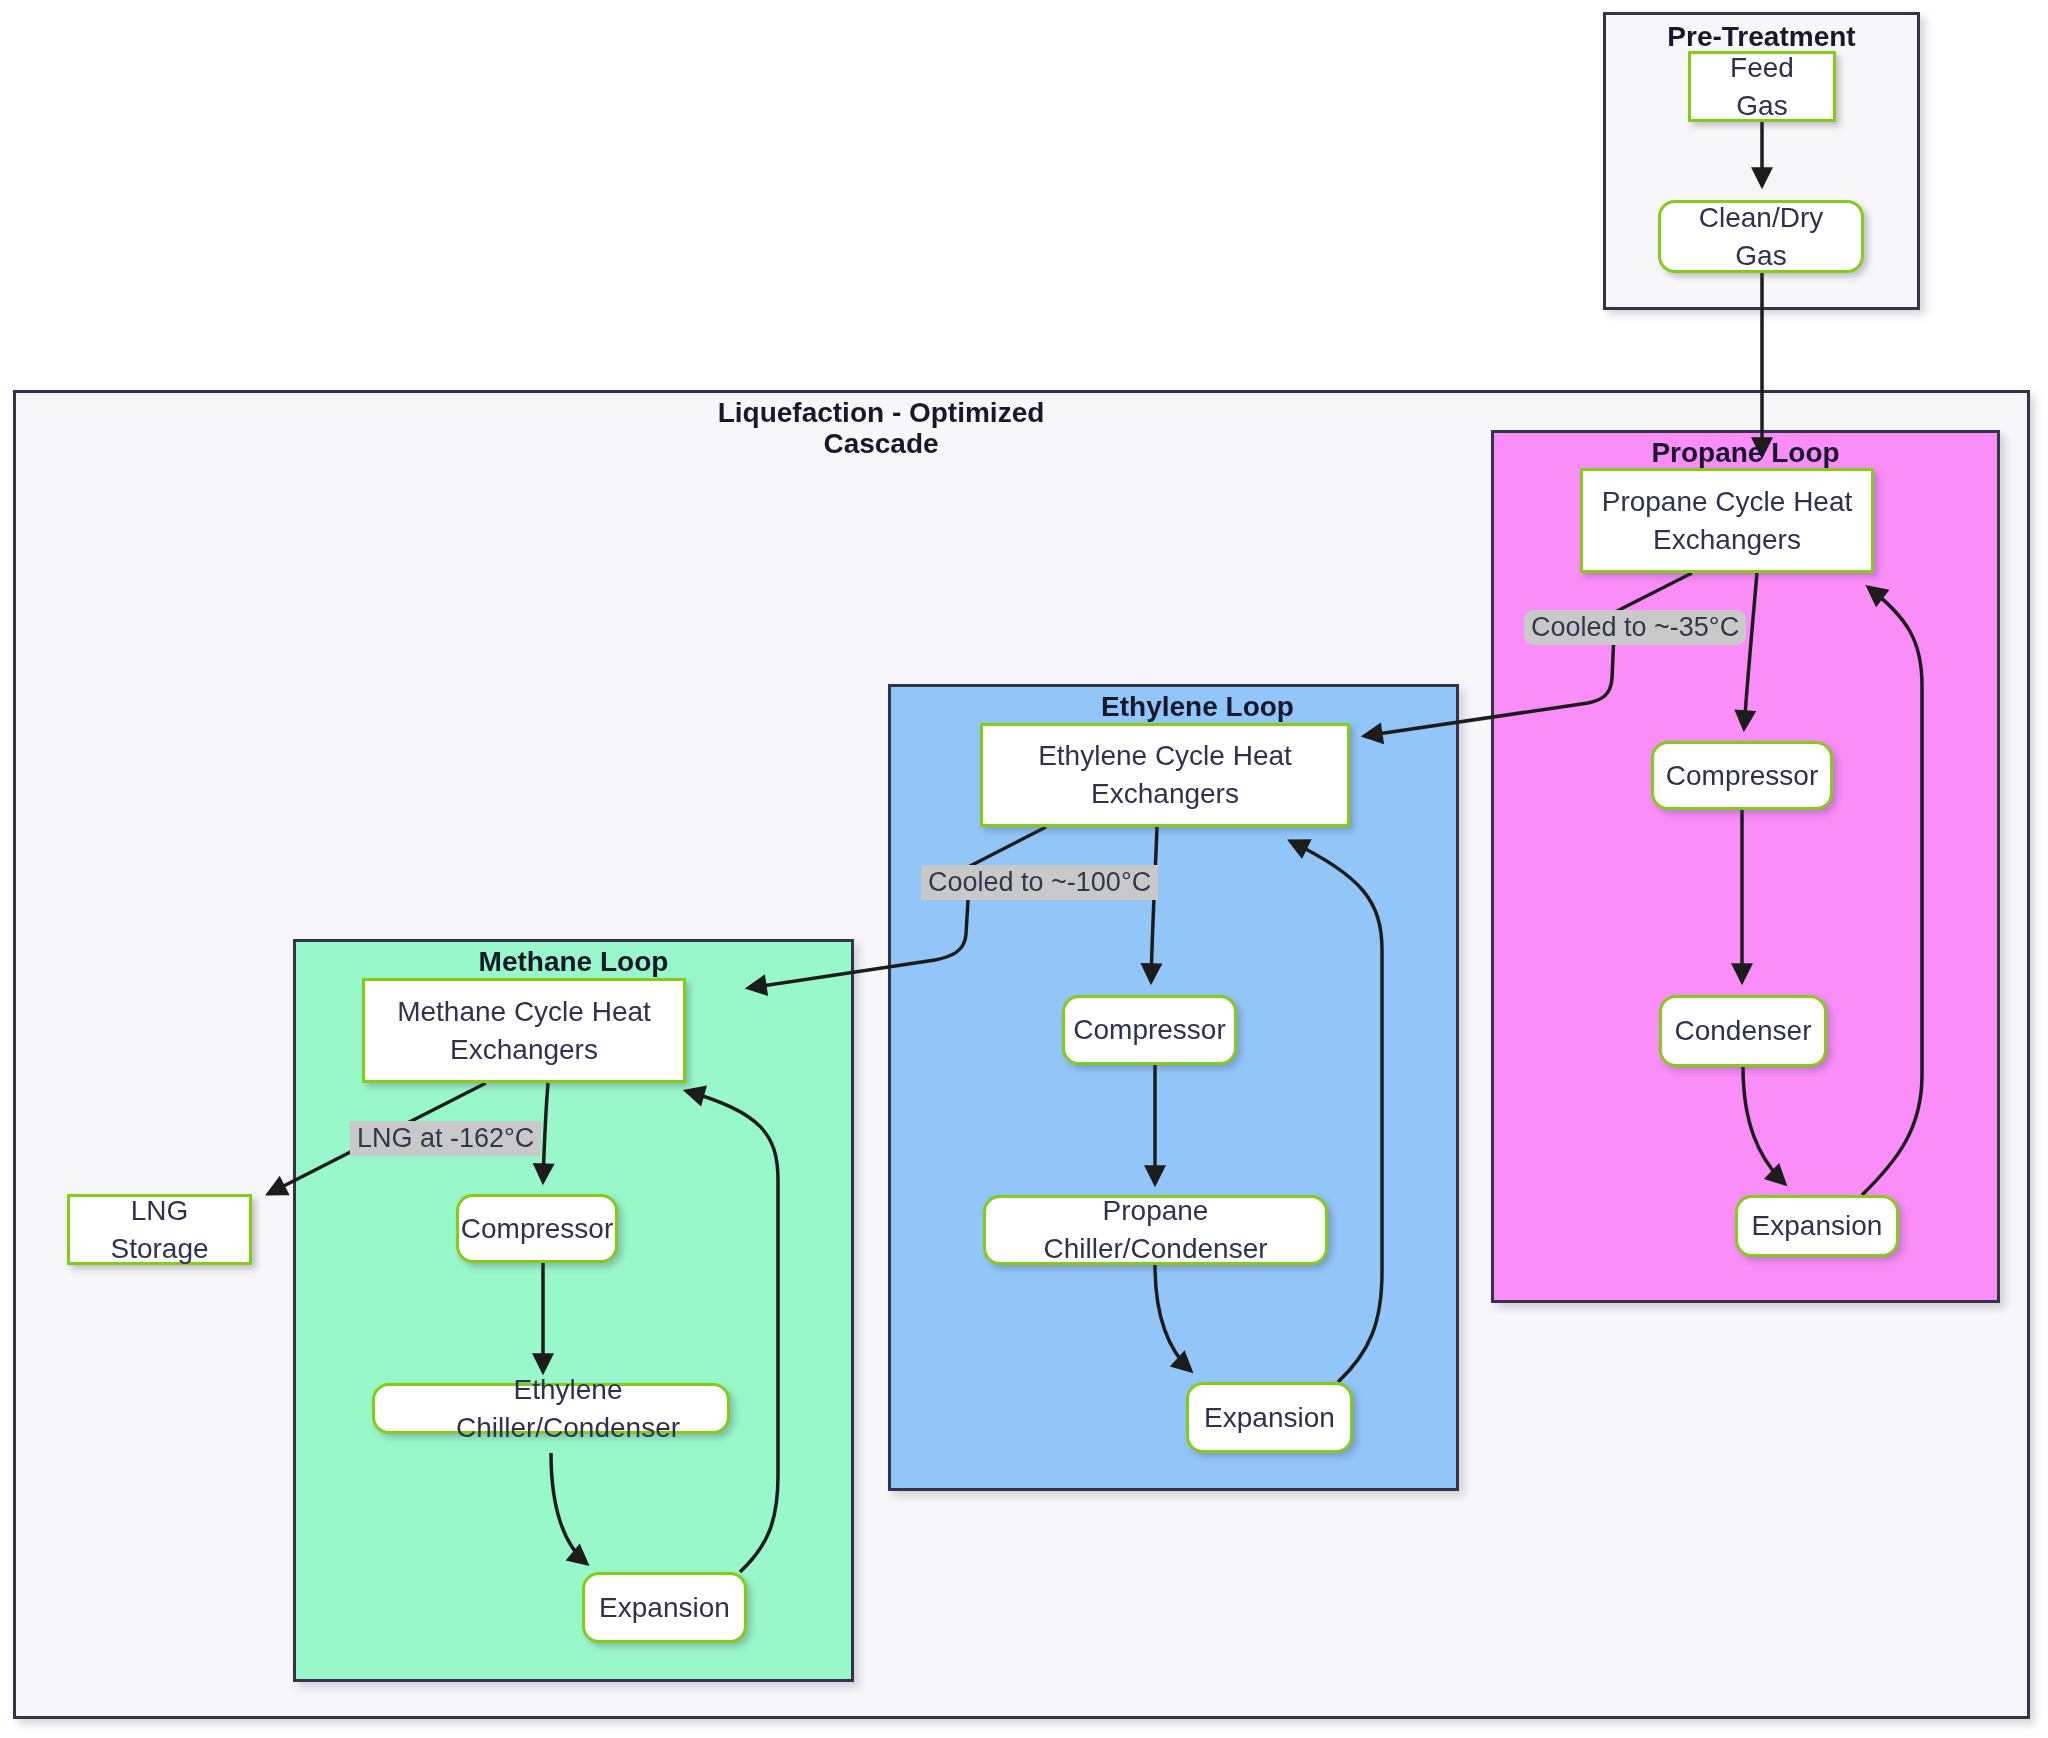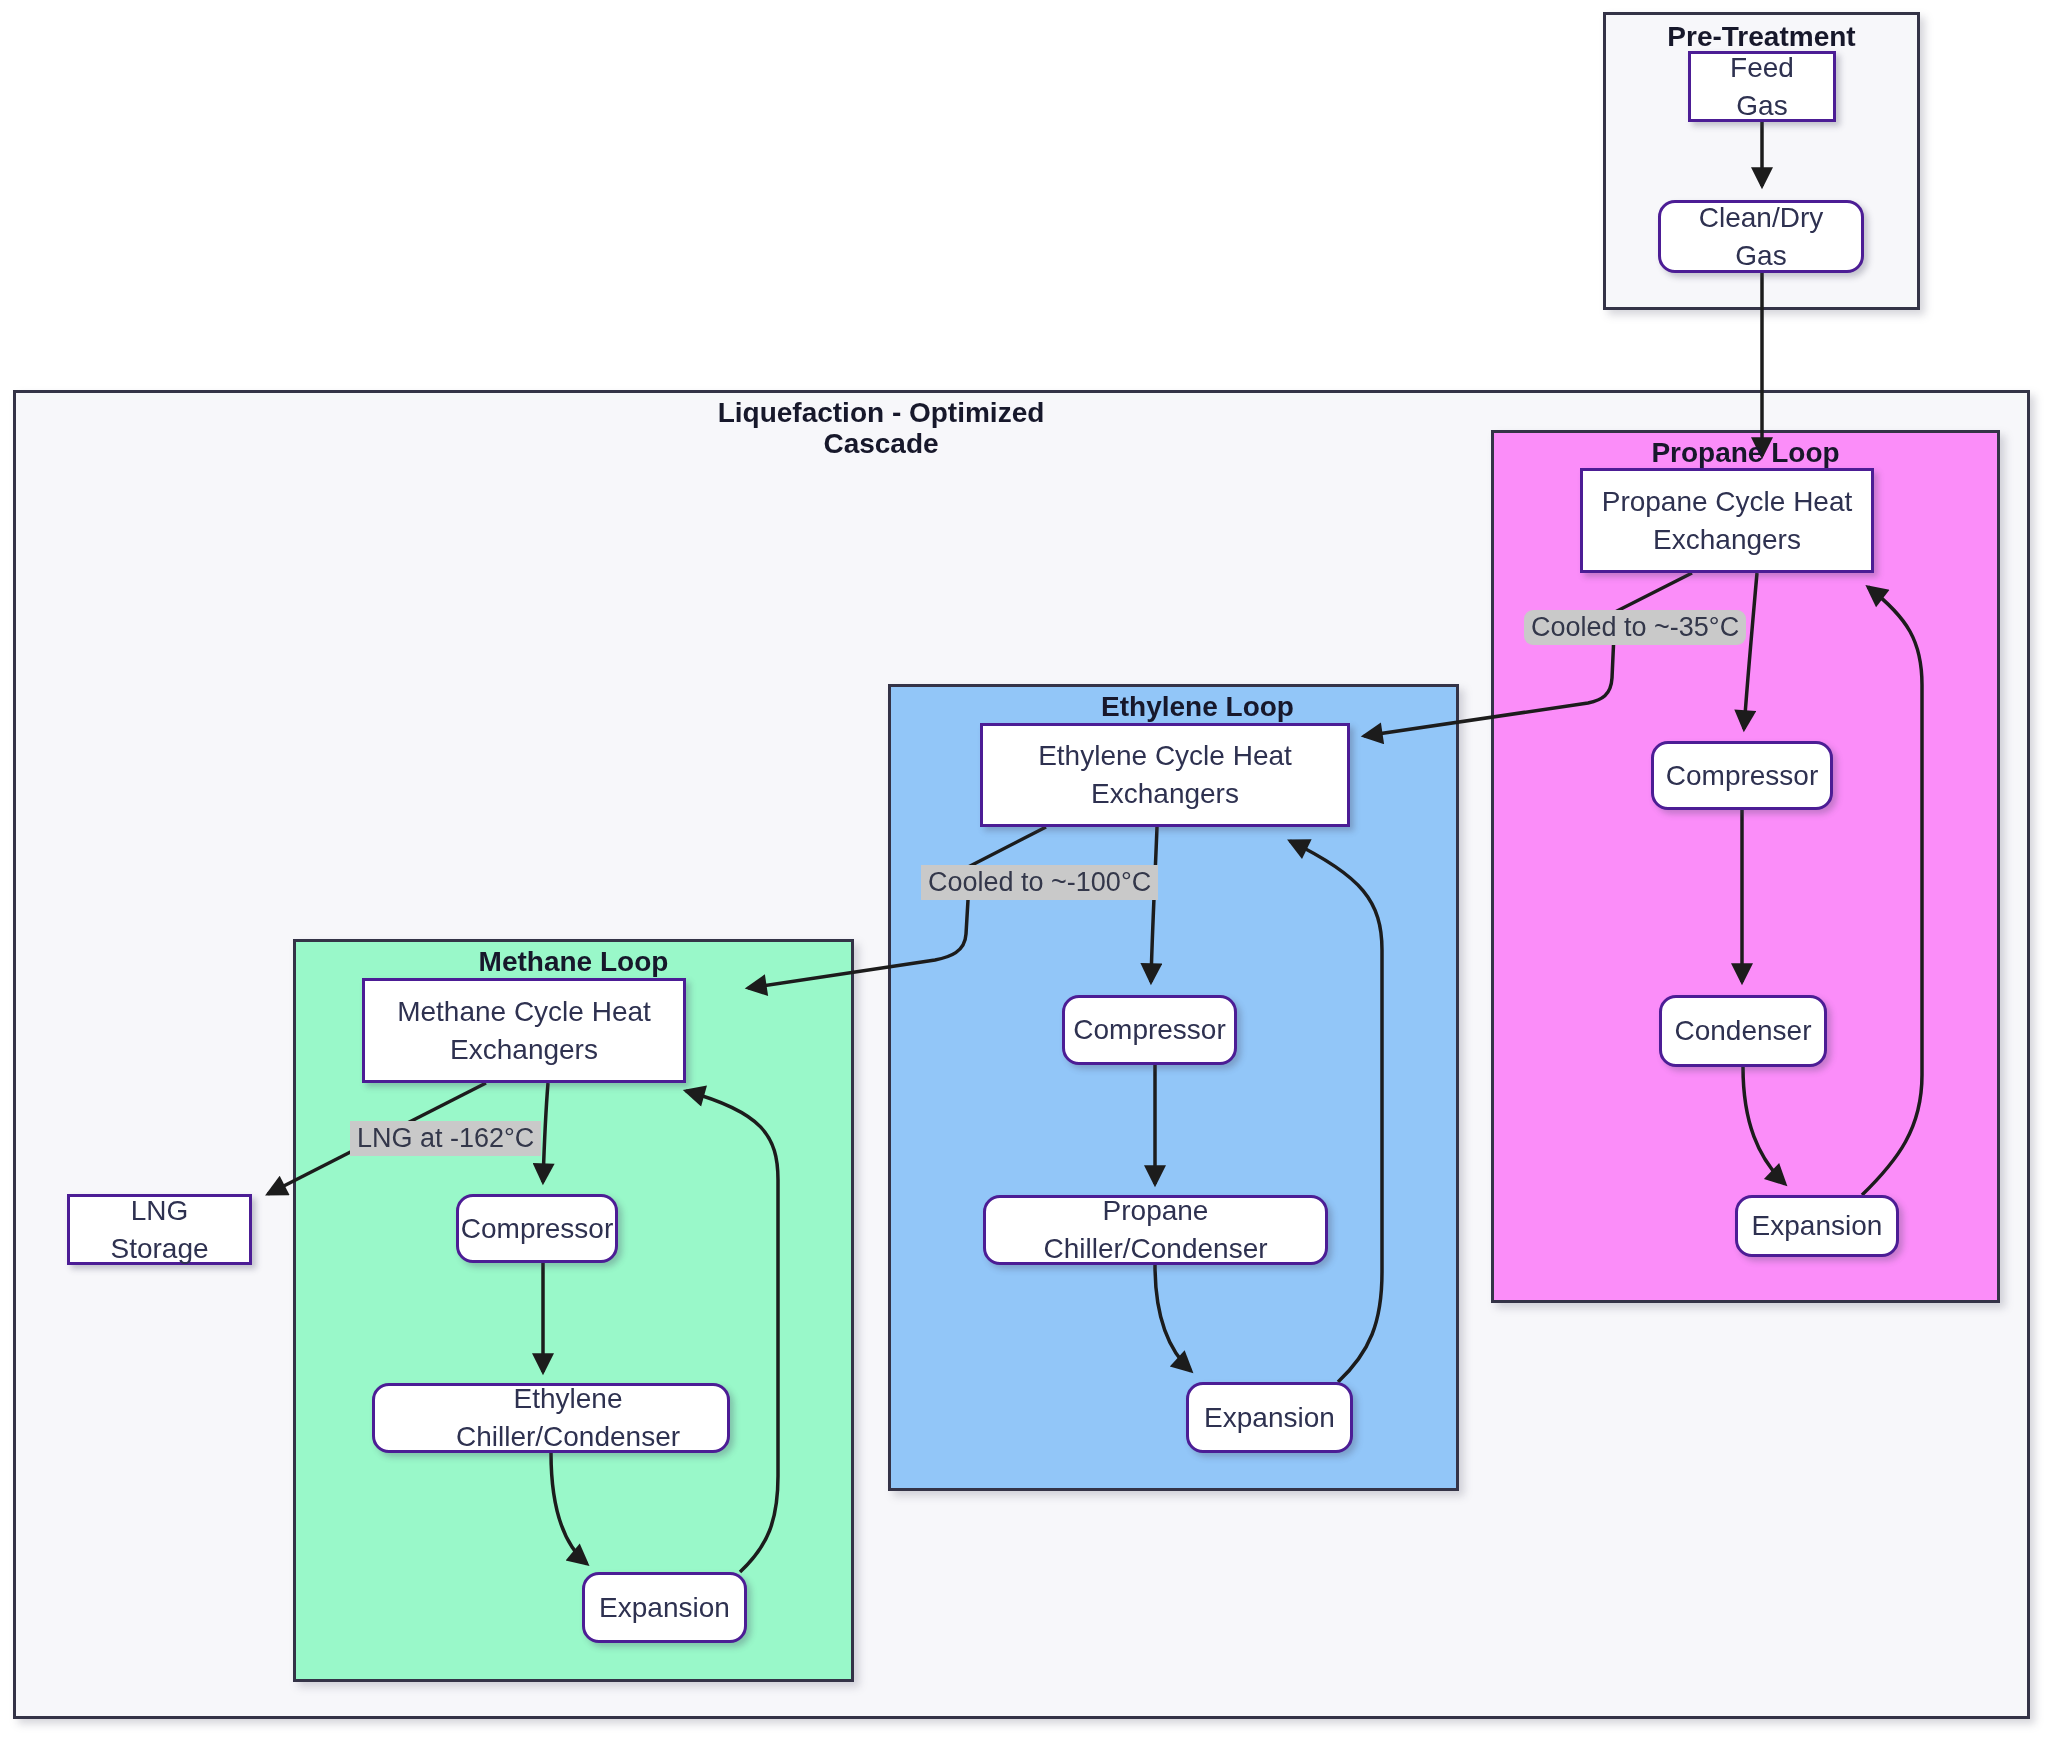--- a/index.html
+++ b/index.html
@@ -3,21 +3,21 @@
 <meta charset="utf-8">
 <style>
   html,body{margin:0;padding:0;background:#ffffff;}
   #canvas{position:relative;width:2048px;height:1738px;background:#ffffff;
           font-family:"Liberation Sans", sans-serif;overflow:hidden;}
   .cluster{position:absolute;border:3px solid #343347;box-sizing:border-box;
            box-shadow:5px 5px 8px rgba(110,110,130,.28);z-index:1;}
   .cluster-title{position:absolute;text-align:center;font-size:28px;font-weight:600;
            color:#17182b;z-index:4;line-height:1.1;white-space:pre-line;}
   svg.edges{position:absolute;left:0;top:0;z-index:2;}
-  .node{position:absolute;background:#ffffff;border:3px solid #4c1d95;box-sizing:border-box;
+  .node{position:absolute;background:#ffffff;border:3px solid #84cc16;box-sizing:border-box;
         display:flex;align-items:center;justify-content:center;text-align:center;
         font-size:28px;color:#2e3150;line-height:1.35;z-index:3;padding:0 12px;
         box-shadow:4px 4px 6px rgba(70,70,95,.30);}
   .round{border-radius:17px;}
   .edge-label{position:absolute;background:#c9c9c9;color:#33374a;font-size:27px;
         padding:2px 7px;white-space:nowrap;z-index:4;line-height:1.15;}
 </style>
 </head>
 <body>
 
@@ -71,21 +71,21 @@
   <div class="node round" style="left:1659px;top:995px;width:168px;height:72px;">Condenser</div>
   <div class="node round" style="left:1735px;top:1195px;width:164px;height:62px;">Expansion</div>
 
   <div class="node" style="left:980px;top:723px;width:370px;height:104px;">Ethylene Cycle Heat Exchangers</div>
   <div class="node round" style="left:1062px;top:995px;width:175px;height:70px;">Compressor</div>
   <div class="node round" style="left:983px;top:1195px;width:345px;height:70px;">Propane Chiller/Condenser</div>
   <div class="node round" style="left:1186px;top:1382px;width:167px;height:71px;">Expansion</div>
 
   <div class="node" style="left:362px;top:978px;width:324px;height:105px;">Methane Cycle Heat Exchangers</div>
   <div class="node round" style="left:456px;top:1194px;width:162px;height:69px;">Compressor</div>
-  <div class="node round" style="left:372px;top:1383px;width:358px;height:70px;padding-left:46px;">Ethylene Chiller/Condenser</div>
+  <div class="node round" style="left:372px;top:1383px;width:358px;height:51px;padding-left:46px;">Ethylene Chiller/Condenser</div>
   <div class="node round" style="left:582px;top:1572px;width:165px;height:71px;">Expansion</div>
 
   <div class="node" style="left:67px;top:1194px;width:185px;height:71px;">LNG Storage</div>
 
   <div class="edge-label" style="left:1524px;top:610px;border-radius:9px;">Cooled to ~-35°C</div>
   <div class="edge-label" style="left:921px;top:865px;">Cooled to ~-100°C</div>
   <div class="edge-label" style="left:350px;top:1121px;">LNG at -162°C</div>
 
 </div>
 

